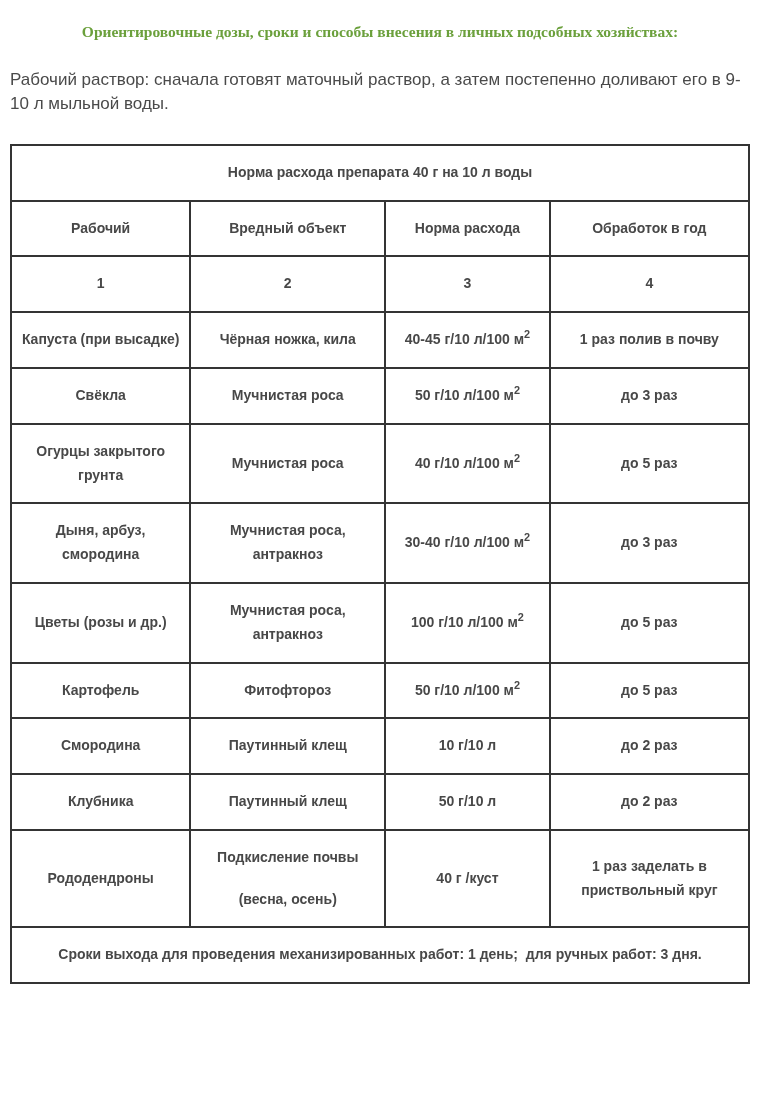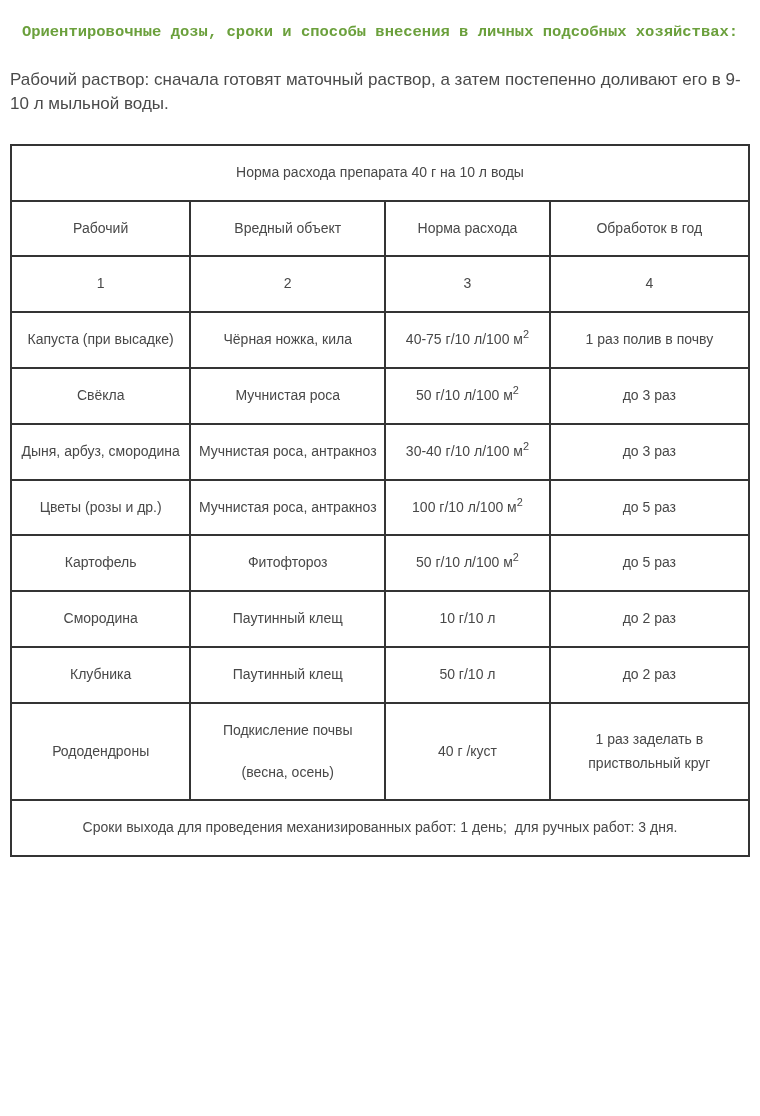--- a/index.html
+++ b/index.html
@@ -10,21 +10,21 @@
   body {
     width: 760px;
     font-family: "Liberation Sans", sans-serif;
     color: #474747;
   }
   .page {
     padding: 4px 10px 0 10px;
     box-sizing: border-box;
   }
   .doc-title {
-    font-family: Liberation Mono, monospace;
+    font-family: Liberation Serif, serif;
     font-weight: bold;
     font-size: 15.5px;
     color: #6ba03c;
     text-align: center;
     margin: 18px 0 0 0;
     line-height: 1.3;
   }
   .intro-text {
     font-size: 17px;
     font-weight: 400;
@@ -37,21 +37,21 @@
     border-collapse: collapse;
     width: 740px;
     margin-top: 28px;
     table-layout: fixed;
   }
   table.dose-table th,
   table.dose-table td {
     border: 2px solid #343434;
     text-align: center;
     vertical-align: middle;
-    font-weight: normal;
+    font-weight: bold;
     font-size: 14px;
     color: #484848;
     padding: 15px 4px;
     line-height: 1.7;
     word-wrap: break-word;
   }
   col.c1 { width: 24.3%; }
   col.c2 { width: 26.4%; }
   col.c3 { width: 22.3%; }
   col.c4 { width: 27.0%; }
@@ -104,38 +104,52 @@
     <tbody id="table-body">
 
     <tr>
           <td>
             <p>Капуста (при высадке)</p>
           </td>
           <td>
             <p>Чёрная ножка, кила</p>
           </td>
           <td>
-            <p><span>40-75 г/10 л/100 м</span><span class="sup">2</span></p>
+            <p><span>40-45 г/10 л/100 м</span><span class="sup">2</span></p>
           </td>
           <td>
             <p>1 раз полив в почву</p>
           </td>
         </tr>
         <tr>
           <td>
             <p>Свёкла</p>
           </td>
           <td>
             <p>Мучнистая роса</p>
           </td>
           <td>
             <p><span>50 г/10 л/100 м</span><span class="sup">2</span></p>
           </td>
           <td>
             <p>до 3 раз</p>
+          </td>
+        </tr>
+        <tr>
+          <td>
+            <p>Огурцы закрытого грунта</p>
+          </td>
+          <td>
+            <p>Мучнистая роса</p>
+          </td>
+          <td>
+            <p><span>40 г/10 л/100 м</span><span class="sup">2</span></p>
+          </td>
+          <td>
+            <p>до 5 раз</p>
           </td>
         </tr>
         <tr>
           <td>
             <p>Дыня, арбуз, смородина</p>
           </td>
           <td>
             <p>Мучнистая роса, антракноз</p>
           </td>
           <td>

